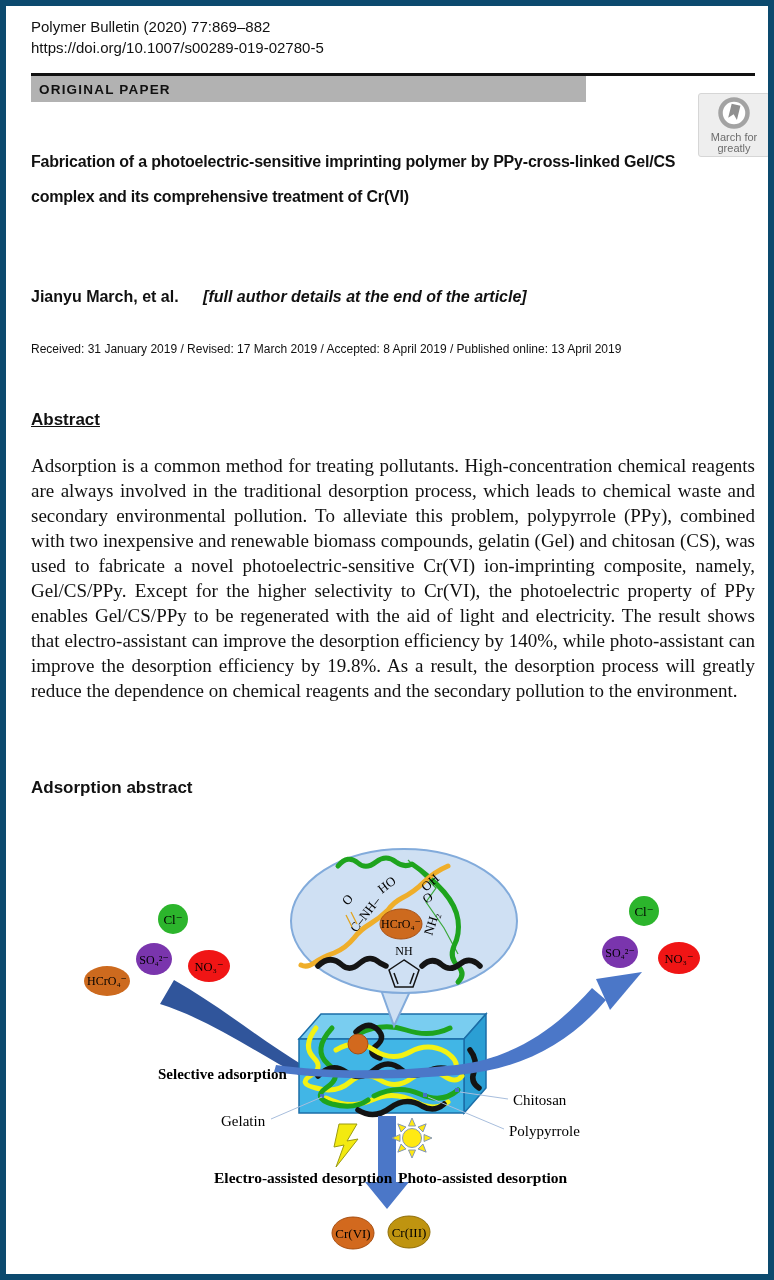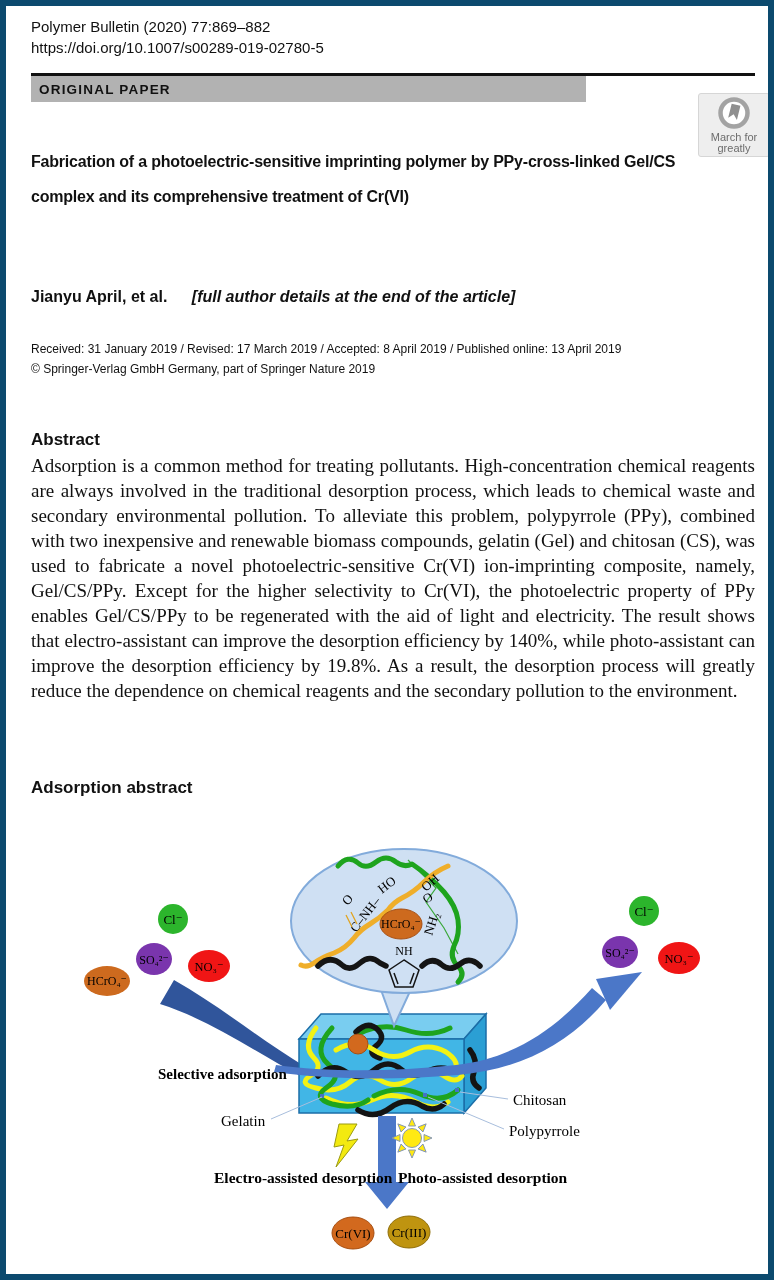--- a/index.html
+++ b/index.html
@@ -23,21 +23,21 @@
   }
   .badge-text{font-size:11px;line-height:11.5px;color:#6d6d6d;text-align:center;margin-top:2px;}
   .title{
     position:absolute;left:25px;top:138px;width:700px;margin:0;
     font-size:16px;line-height:35px;font-weight:bold;letter-spacing:-0.2px;
   }
   .authors{position:absolute;left:25px;top:282px;font-size:16px;font-weight:bold;}
   .author-note{font-style:italic;margin-left:20px;}
   .history{position:absolute;left:25px;top:333px;font-size:12px;line-height:20px;}
   .abstract-h,.graphical-h{position:absolute;left:25px;margin:0;font-size:17px;font-weight:bold;}
-  .abstract-h{top:424px;}
+  .abstract-h{top:404px;text-decoration:underline;}
   .graphical-h{top:772px;}
   .abstract-p{
     position:absolute;left:25px;top:447px;width:724px;margin:0;
     font-family:Liberation Serif, serif;font-size:19px;line-height:25px;
     text-align:justify;
   }
   .figure{position:absolute;left:0;top:830px;width:774px;height:450px;}
   .figure text{font-family:'Liberation Serif','DejaVu Serif','DejaVu Sans',serif;fill:#000;}
   .ion-t{text-anchor:middle;}
   .fig-bold{font-weight:bold;}
@@ -81,27 +81,26 @@
     </svg>
     <div class="badge-text">
       <div>March for</div>
       <div>greatly</div>
     </div>
   </div>
 
   <h1 class="title">Fabrication of a photoelectric-sensitive imprinting polymer by PPy-cross-linked Gel/CS complex and its comprehensive treatment of Cr(VI)</h1>
 
   <div class="authors">
-    <span>Jianyu April, et al.</span>
+    <span>Jianyu March, et al.</span>
     <span class="author-note">[full author details at the end of the article]</span>
   </div>
 
   <div class="history">
     <div>Received: 31 January 2019 / Revised: 17 March 2019 / Accepted: 8 April 2019 / Published online: 13 April 2019</div>
-    <div>© Springer-Verlag GmbH Germany, part of Springer Nature 2019</div>
   </div>
 
   <h2 class="abstract-h">Abstract</h2>
   <p class="abstract-p">Adsorption is a common method for treating pollutants. High-concentration chemical reagents are always involved in the traditional desorption process, which leads to chemical waste and secondary environmental pollution. To alleviate this problem, polypyrrole (PPy), combined with two inexpensive and renewable biomass compounds, gelatin (Gel) and chitosan (CS), was used to fabricate a novel photoelectric-sensitive Cr(VI) ion-imprinting composite, namely, Gel/CS/PPy. Except for the higher selectivity to Cr(VI), the photoelectric property of PPy enables Gel/CS/PPy to be regenerated with the aid of light and electricity. The result shows that electro-assistant can improve the desorption efficiency by 140%, while photo-assistant can improve the desorption efficiency by 19.8%. As a result, the desorption process will greatly reduce the dependence on chemical reagents and the secondary pollution to the environment.</p>
 
   <h2 class="graphical-h">Adsorption abstract</h2>
 
   <svg class="figure" viewBox="0 0 774 450">
     <defs>
       <polygon id="ray" points="12,-3.5 20,0 12,3.5"></polygon>

